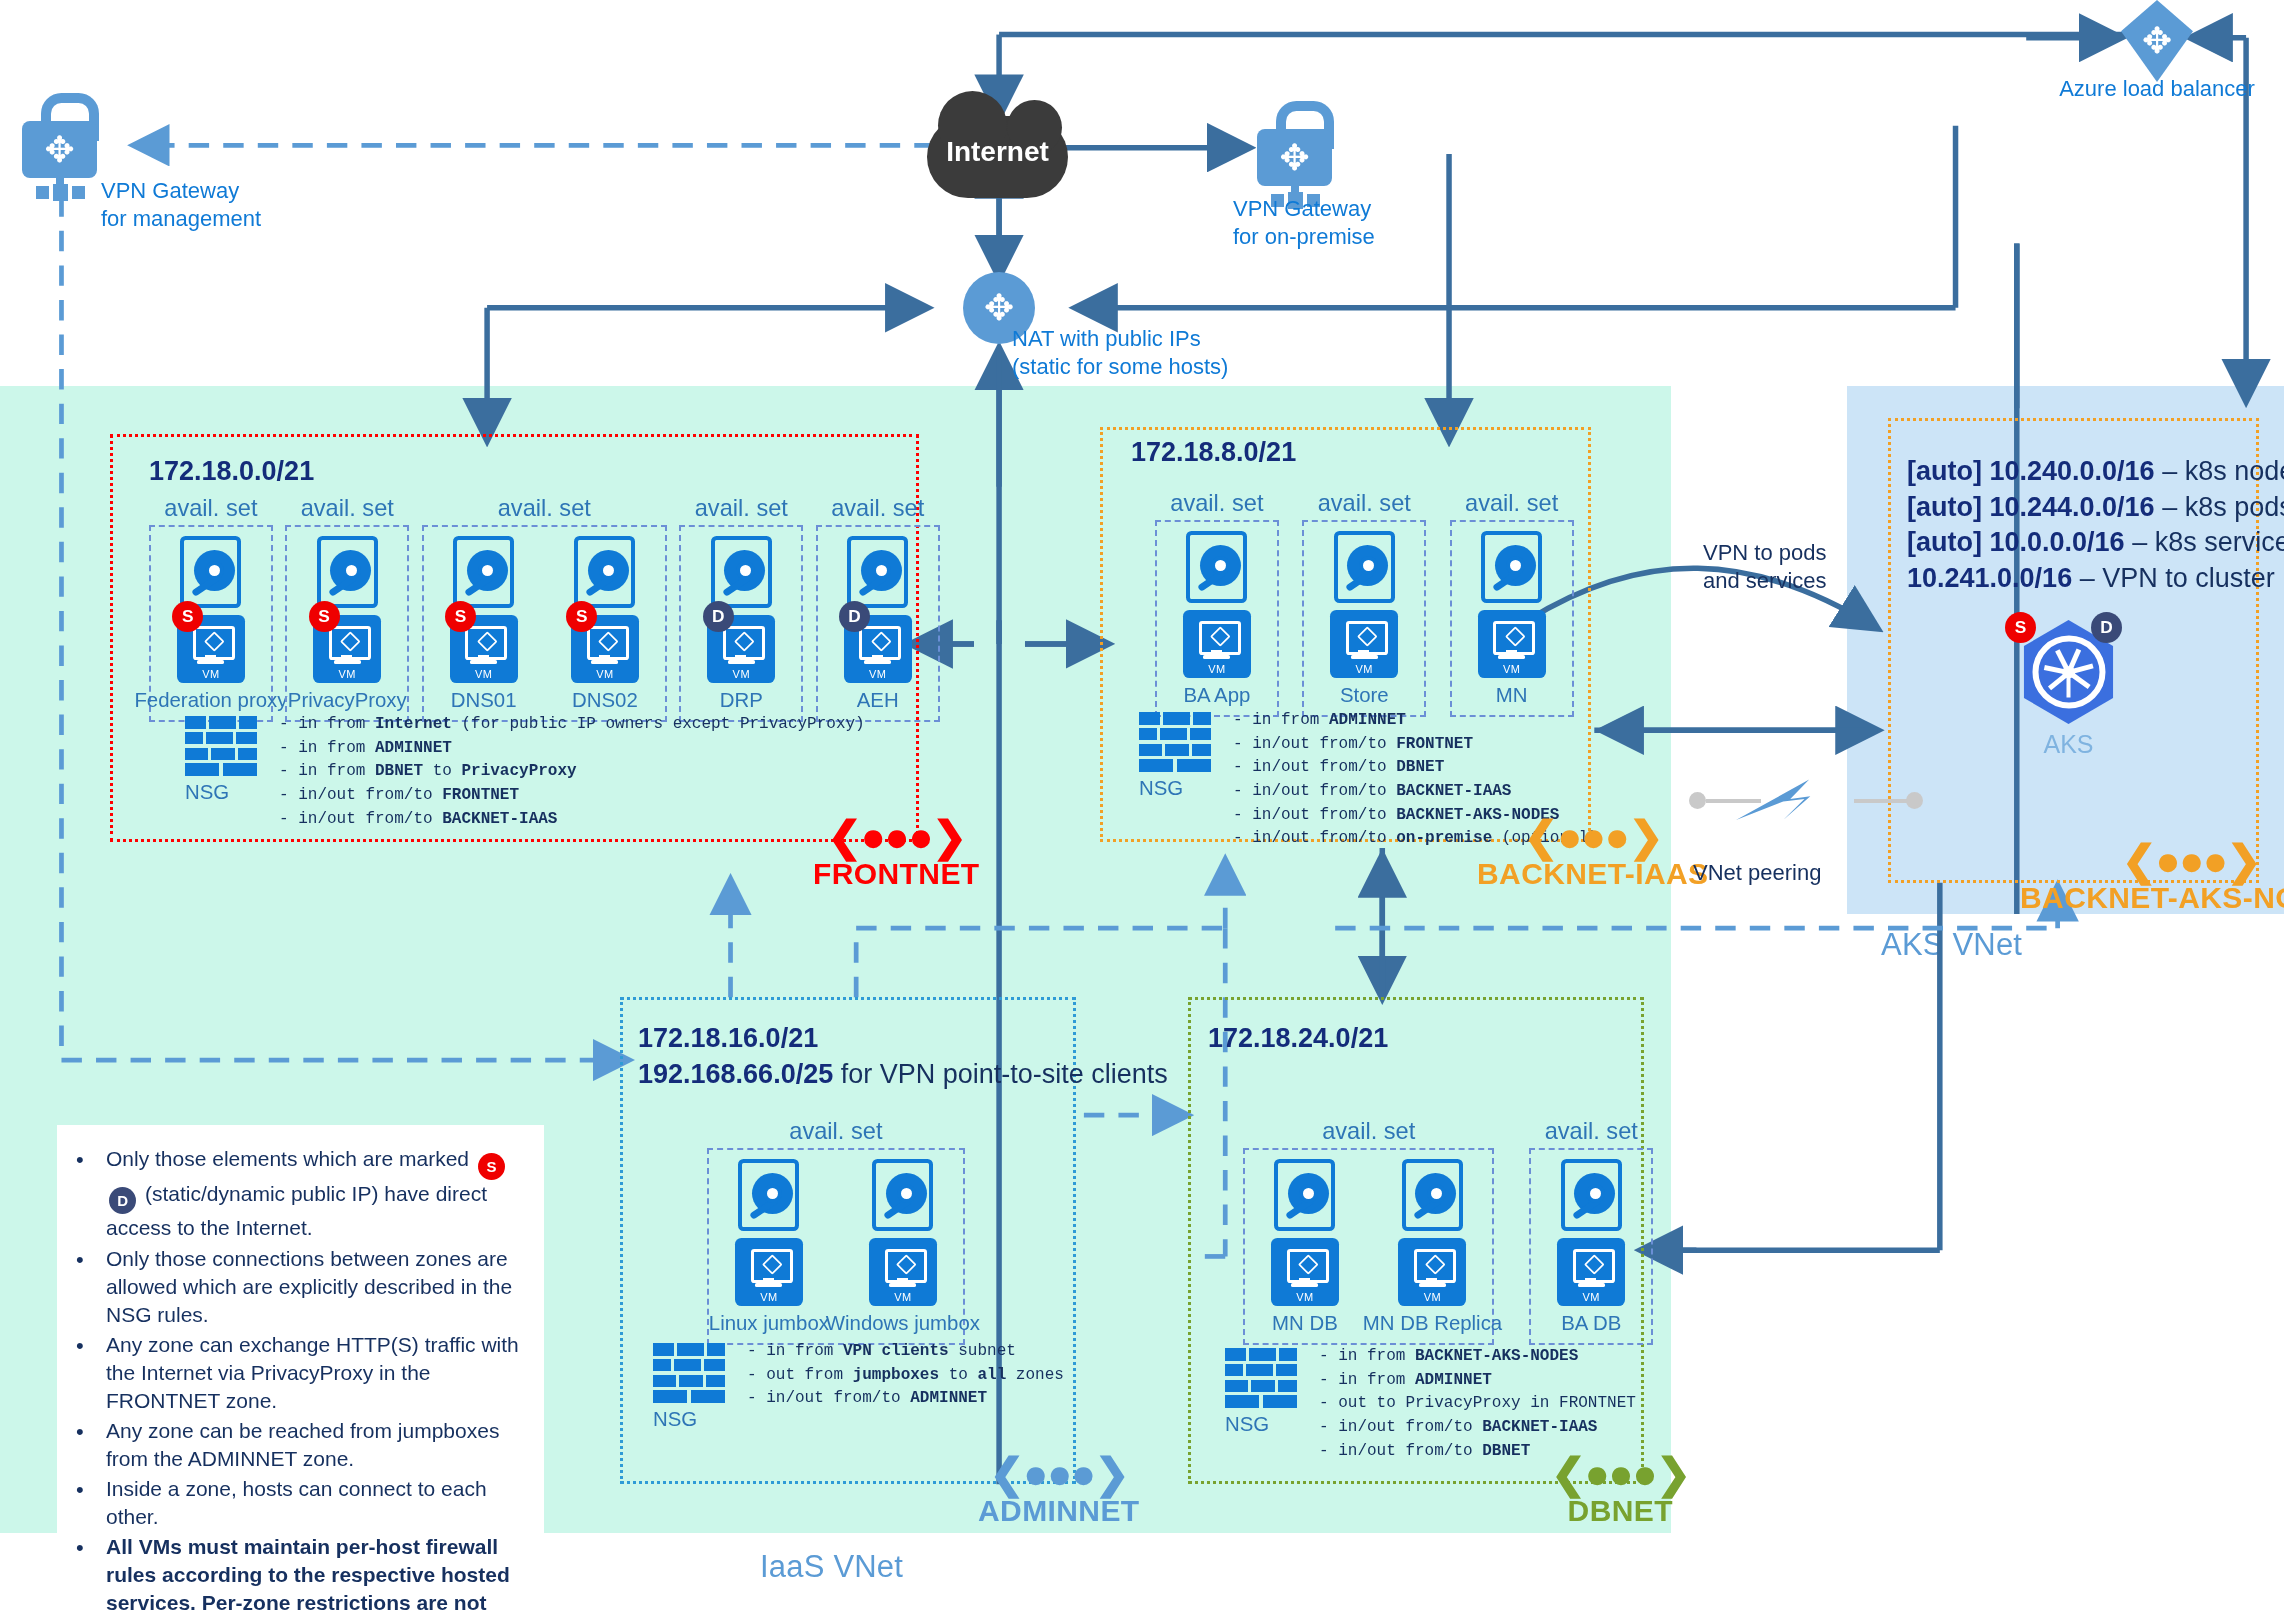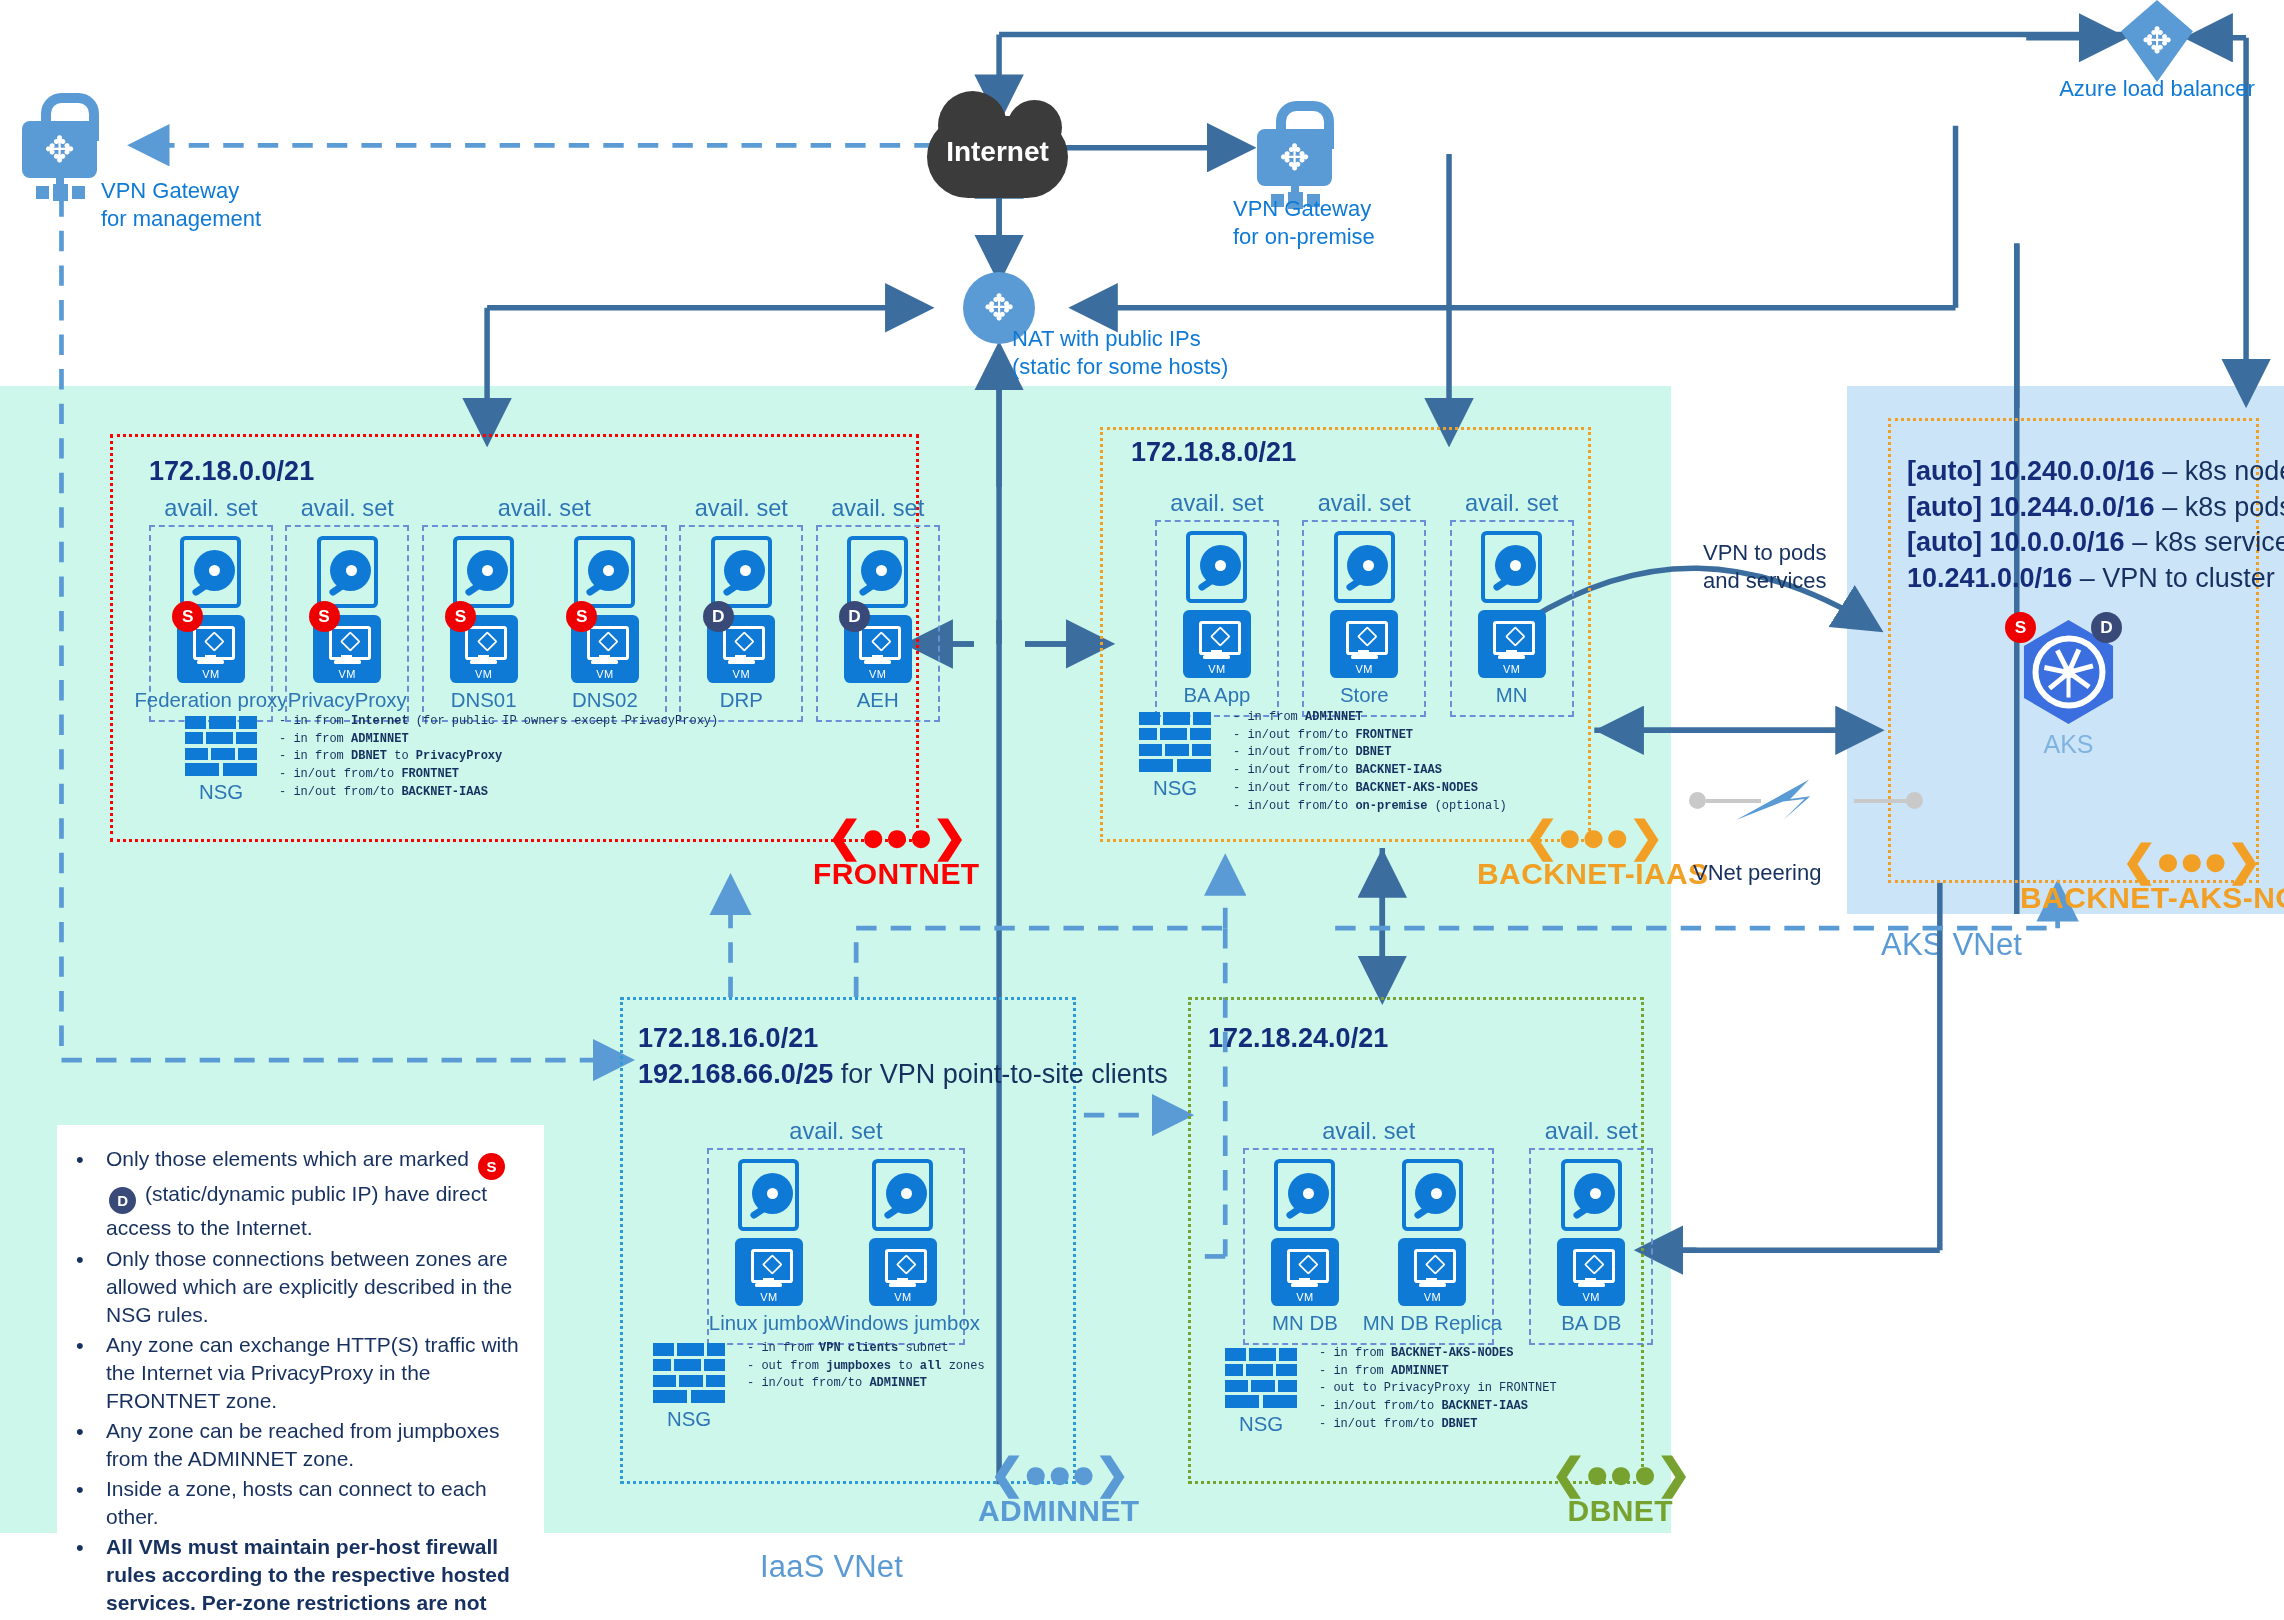--- a/index.html
+++ b/index.html
@@ -53,30 +53,30 @@
   .vmbase{position:absolute;left:20.4px;top:45px;width:27px;height:3.1px;background:#fff;border-radius:1.6px;}
   .vmtxt{position:absolute;left:0;right:0;bottom:3.1px;text-align:center;color:#fff;font-size:11px;letter-spacing:0.5px;}
   .unitlbl{color:#2e75b6;font-size:20.4px;margin-top:5.5px;white-space:nowrap;}
   .badge{position:absolute;width:31px;height:31px;border-radius:50%;color:#fff;font-size:17.3px;
         font-weight:bold;display:flex;align-items:center;justify-content:center;z-index:6;}
   .badge.s{background:#ef0000;}
   .badge.d{background:#3a4a78;}
 
   
   .nsgwrap{display:flex;align-items:flex-start;}
-  .nsgicon{display:flex;flex-direction:column;align-items:center;}
+  .nsgicon{display:flex;flex-direction:column;align-items:flex-start;}
   .brick{width:72px;height:60px;display:grid;grid-template-rows:repeat(4,1fr);gap:3.1px;}
   .brow{display:grid;gap:3.1px;}
   .brow.a{grid-template-columns:1fr 1.25fr 0.85fr;}
   .brow.b{grid-template-columns:0.85fr 1.3fr 1fr;}
   .brow.c{grid-template-columns:1.1fr 1.1fr 0.9fr;}
   .brow.d{grid-template-columns:1fr 1fr;}
   .brow i{background:#0f7ad6;display:block;}
   .nsglbl{color:#2e75b6;font-size:20.4px;margin-top:4.7px;}
-  .rules{font-family:"Liberation Mono", monospace;color:#16305f;font-size:12px;line-height:1.48;white-space:nowrap;}
+  .rules{font-family:"Liberation Mono", monospace;color:#16305f;font-size:16px;line-height:1.48;white-space:nowrap;}
   .rules b{font-weight:bold;}
 
   
   .cloud{width:141px;height:82px;background:#3b3b3b;border-radius:44px;position:relative;}
   .cloud:before{content:"";position:absolute;left:11px;top:-25px;width:69px;height:69px;border-radius:50%;background:#3b3b3b;}
   .cloud:after{content:"";position:absolute;right:6.3px;top:-15.7px;width:55px;height:55px;border-radius:50%;background:#3b3b3b;}
   .cloudtxt{position:absolute;left:0;right:0;top:20.4px;text-align:center;color:#fff;font-weight:bold;
             font-size:28px;z-index:3;}
 
   

